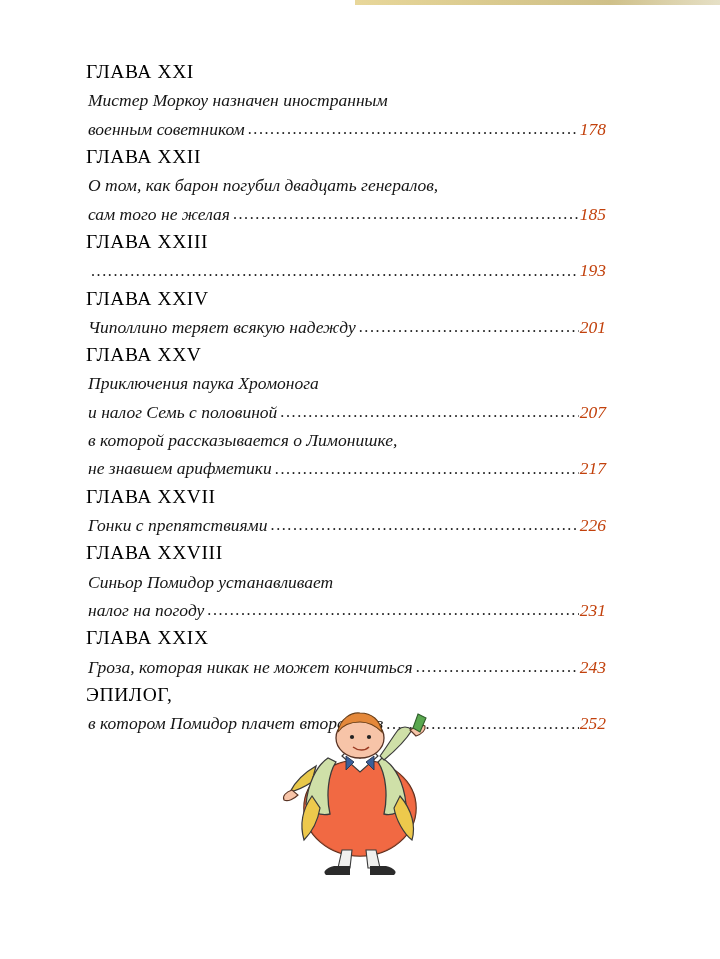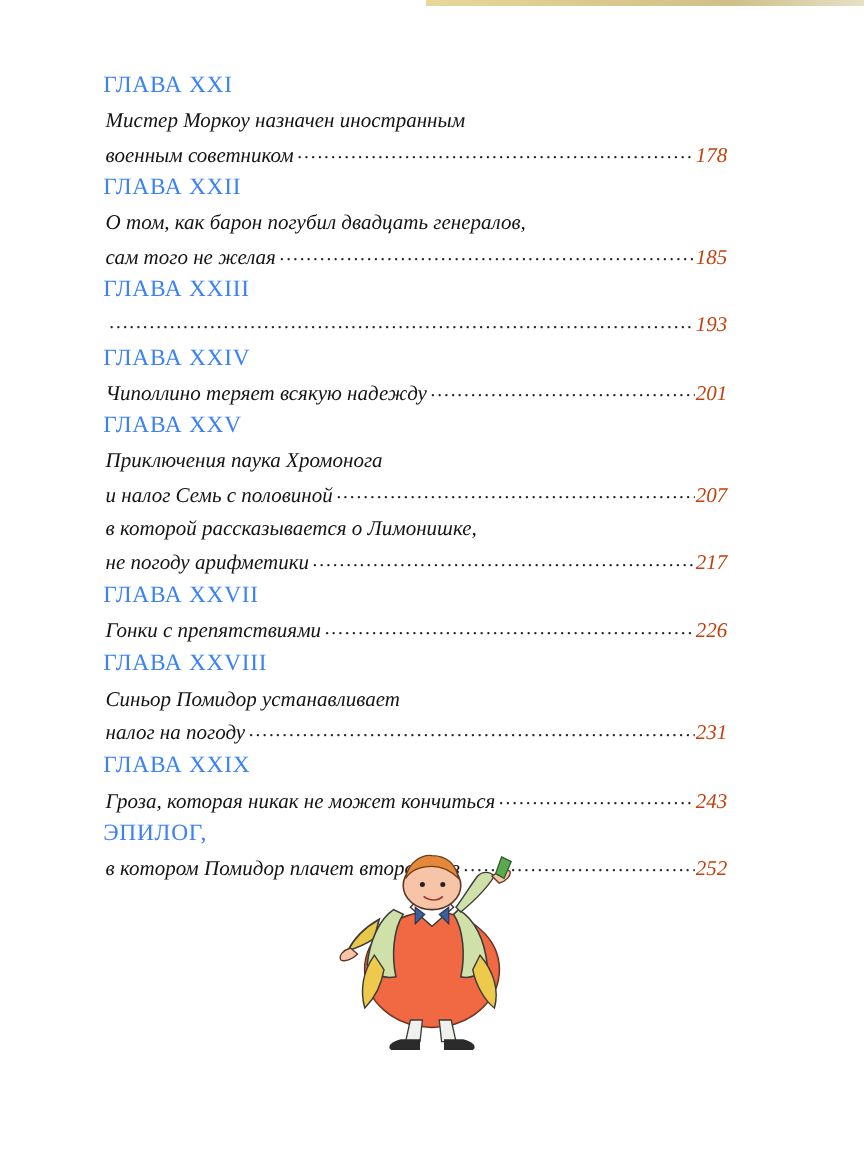--- a/index.html
+++ b/index.html
@@ -37,32 +37,32 @@
     top: 58px;
     width: 520px;
   }
   .entry {
     margin-bottom: 0px;
   }
   .chapter-title {
     font-family: "Liberation Serif", serif;
     font-size: 19.5px;
     letter-spacing: 0.6px;
-    color: #3b82f6;
+    color: #000000;
     line-height: 1.45;
     white-space: nowrap;
   }
   .line {
     font-family: "Liberation Serif", serif;
     font-style: italic;
     font-size: 17.5px;
     color: #141414;
     line-height: 1.62;
     display: flex;
-    align-items: center;
+    align-items: flex-end;
     white-space: nowrap;
     padding-left: 2px;
   }
   .line .txt {
     flex: 0 0 auto;
   }
   .line .dots {
     flex: 1 1 auto;
     overflow: hidden;
     white-space: nowrap;
@@ -144,21 +144,21 @@
         <span class="txt">и налог Семь с половиной</span>
         <span class="dots">........................................................................................................................</span>
         <span class="pg">207</span>
       </div>
     </div>
     <div class="entry">
       <div class="line plain">
         <span class="txt">в которой рассказывается о Лимонишке,</span>
       </div>
       <div class="line">
-        <span class="txt">не погоду арифметики</span>
+        <span class="txt">не знавшем арифметики</span>
         <span class="dots">........................................................................................................................</span>
         <span class="pg">217</span>
       </div>
     </div>
     <div class="entry">
       <div class="chapter-title">ГЛАВА XXVII</div>
       <div class="line">
         <span class="txt">Гонки с препятствиями</span>
         <span class="dots">........................................................................................................................</span>
         <span class="pg">226</span>

